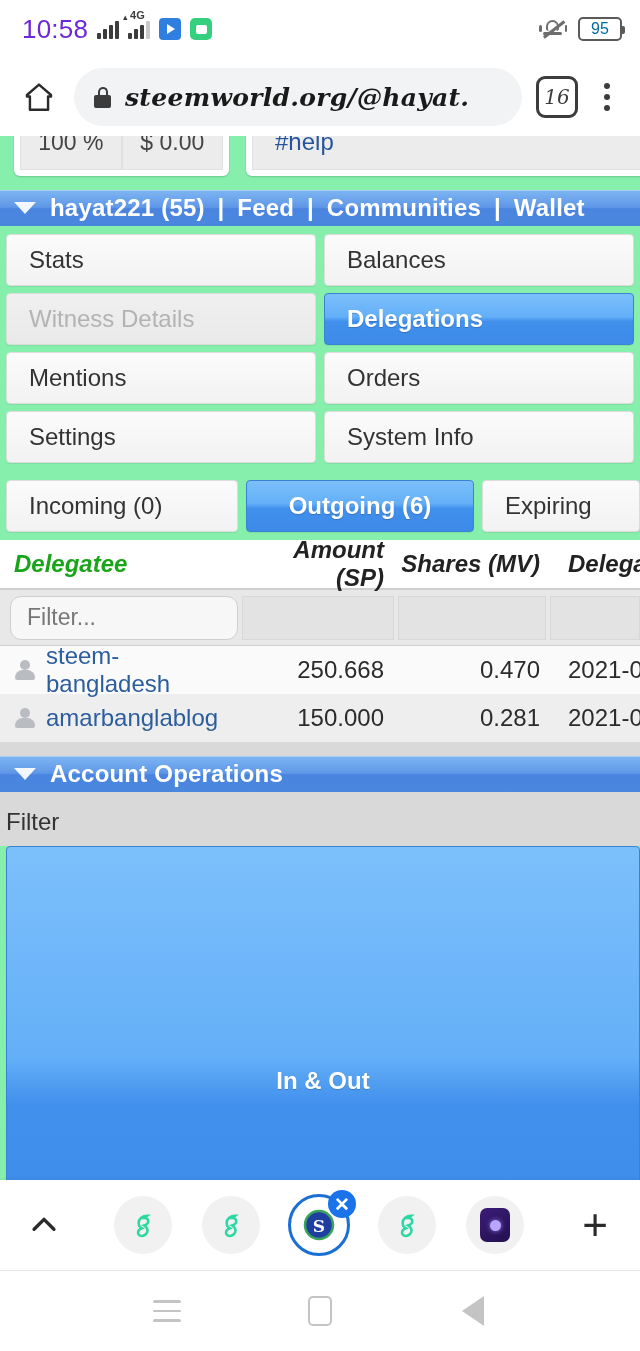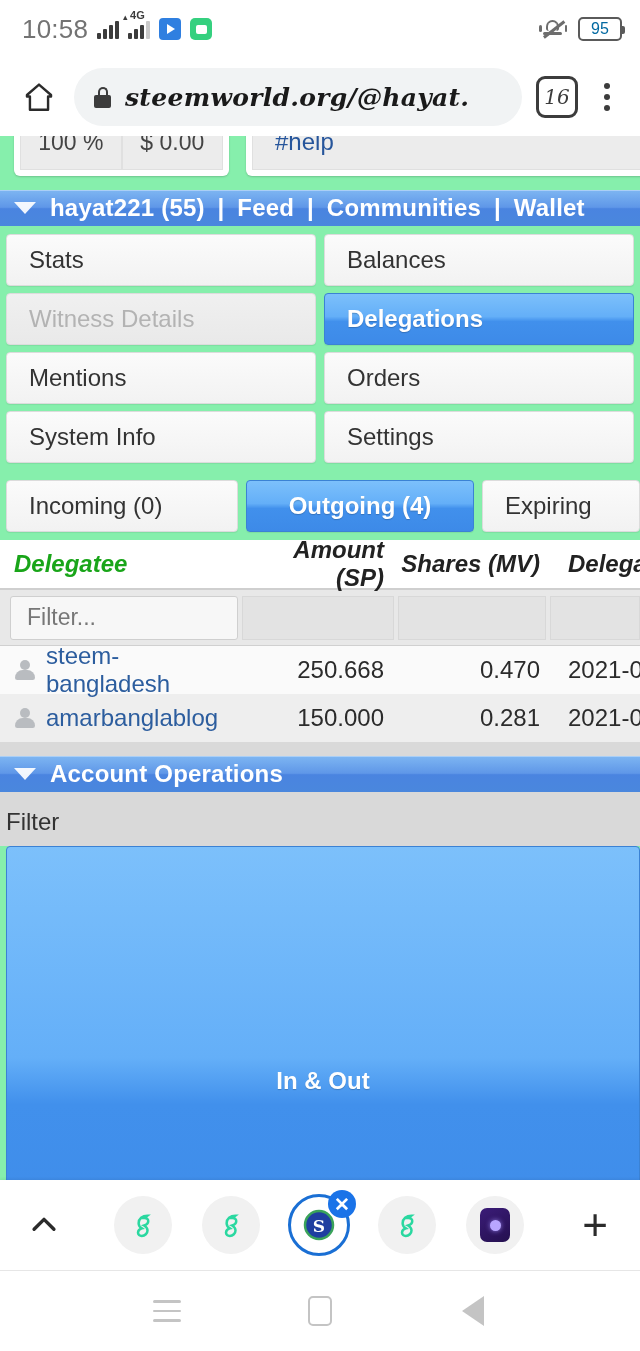--- a/index.html
+++ b/index.html
@@ -9,21 +9,21 @@
     background: #ffffff;
     overflow: hidden;
   }
   #screen { position: relative; width: 640px; height: 1351px; background:#fff; }
 
   
   .statusbar {
     height: 58px; display: flex; align-items: center;
     padding: 0 18px 0 22px; background:#fff;
   }
-  .sb-time { font-size: 26px; color:#737373; letter-spacing:.2px; }
+  .sb-time { font-size: 26px; color:#6d28d9; letter-spacing:.2px; }
   .sb-left { display:flex; align-items:center; gap:9px; flex:1; }
   .sb-right { display:flex; align-items:center; gap:12px; }
   .bars { display:flex; align-items:flex-end; gap:2px; height:20px; }
   .bars i { display:block; width:4px; background:#3c3c3c; border-radius:1px; }
   .bars i:nth-child(1){height:6px;} .bars i:nth-child(2){height:10px;}
   .bars i:nth-child(3){height:14px;} .bars i:nth-child(4){height:18px;}
   .bars.dim i:nth-child(4){ background:#c9c9c9; }
   .net-wrap { position:relative; display:flex; align-items:flex-end; }
   .net-label { position:absolute; top:-10px; left:2px; font-size:11px; font-weight:bold; color:#3c3c3c; white-space:nowrap; }
   .net-dot { position:absolute; top:-7px; left:-5px; font-size:9px; color:#3c3c3c; }
@@ -102,21 +102,21 @@
   .tbl { background:#fff; }
   .tbl-head { display:flex; background:#fff; border-bottom:2px solid #cfcfcf; height:50px; align-items:center;font-style:italic; }
   .th { font-size:24px; font-weight:bold; color:#222; }
   .c1 { width:240px; padding-left:14px; }
   .c2 { width:160px; text-align:right; padding-right:16px; }
   .c3 { width:156px; text-align:right; padding-right:16px; }
   .c4 { flex:1; padding-left:12px; white-space:nowrap; overflow:hidden; }
   .th.green { color:#19a519; }
   .filter-row { display:flex; background:#e8e8e8; height:56px; align-items:center; border-bottom:1px solid #d0d0d0;}
   .filter-input { margin-left:10px; width:228px; height:44px; background:#f7f7f7; border:1px solid #cfcfcf;
-    border-radius:3px; display:flex; align-items:center; padding-left:16px; font-size:23px; color:#777; }
+    border-radius:11px; display:flex; align-items:center; padding-left:16px; font-size:23px; color:#777; }
   .fcell { height:44px; border:1px solid #d8d8d8; background:#e3e3e3; margin-left:4px; }
   .f2 { width:152px;} .f3{width:148px;} .f4{flex:1; margin-right:0;}
   .trow { display:flex; height:48px; align-items:center; font-size:24px; }
   .trow.odd { background:#fafafa; }
   .trow.even { background:#eeeeee; }
   .tname { display:flex; align-items:center; gap:10px; padding-left:14px; width:240px; color:#2c5d9e; }
   .person { width:22px; height:22px; position:relative; flex:none; }
   .person-head { position:absolute; top:1px; left:6px; width:10px;height:10px;border-radius:50%;background:#b9bcc0;}
   .person-body { position:absolute; bottom:1px; left:1px; width:20px;height:10px;border-radius:10px 10px 3px 3px;background:#b9bcc0;}
   .tnum { text-align:right; color:#2b2b2b; }
@@ -254,28 +254,28 @@
       </div>
       <div class="nav-row">
         <div class="btn disabled">Witness Details</div>
         <div class="btn active">Delegations</div>
       </div>
       <div class="nav-row">
         <div class="btn">Mentions</div>
         <div class="btn">Orders</div>
       </div>
       <div class="nav-row">
+        <div class="btn">Settings</div>
         <div class="btn">System Info</div>
-        <div class="btn">Settings</div>
       </div>
     </div>
 
     <div class="del-tabs">
       <div class="btn t1">Incoming (0)</div>
-      <div class="btn t2 active">Outgoing (4)</div>
+      <div class="btn t2 active">Outgoing (6)</div>
       <div class="btn t3">Expiring</div>
     </div>
 
     <div class="tbl">
       <div class="tbl-head">
         <div class="th c1 green">Delegatee</div>
         <div class="th c2">Amount (SP)</div>
         <div class="th c3">Shares (MV)</div>
         <div class="th c4">Delega</div>
       </div>

